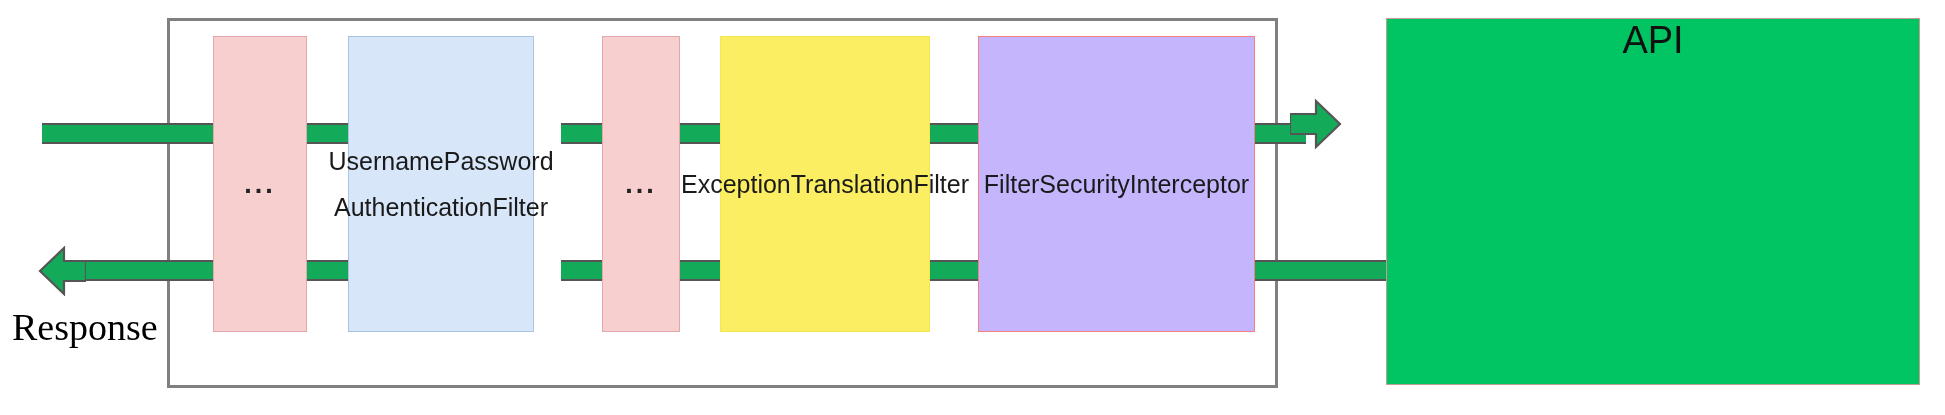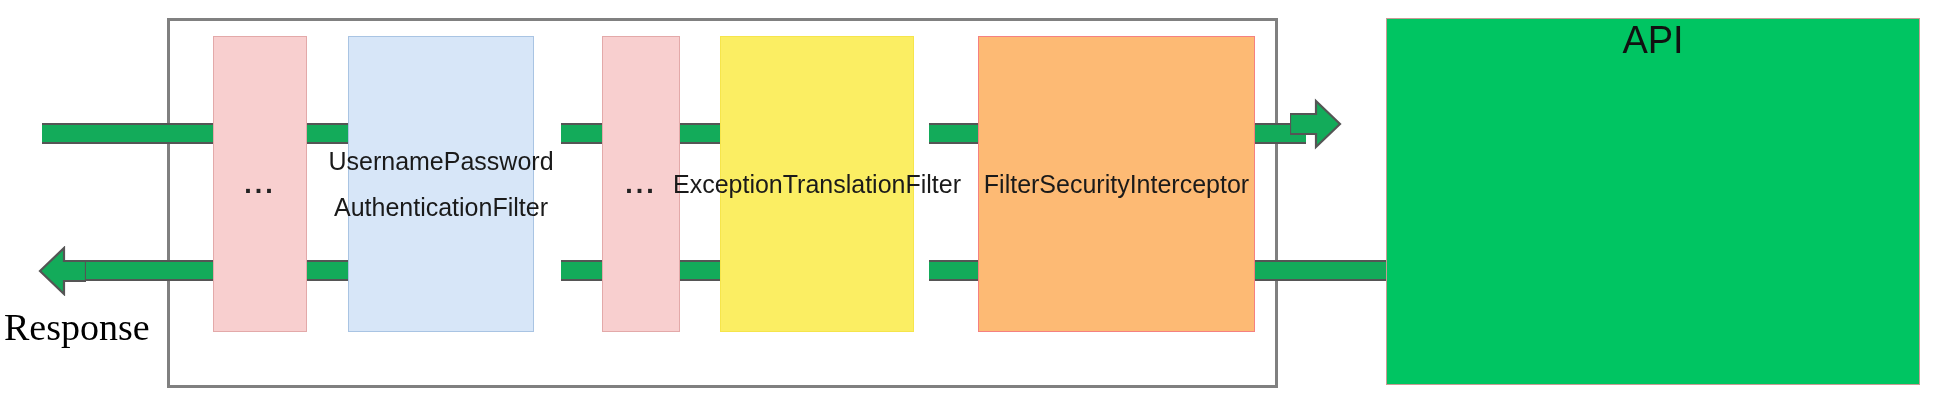--- a/index.html
+++ b/index.html
@@ -99,30 +99,30 @@
   }
   .box-blue .label { font-size: 25px; }
 
   .box-yellow {
     background: #fbee63;
     border: 1.5px solid #f6e54b;
   }
   .box-yellow .label { font-size: 25px; }
 
   .box-salmon {
-    background: #fdba74;
+    background: #c4b5fd;
     border: 1.5px solid #f58080;
   }
   .box-salmon .label { font-size: 25px; }
 
   
   #box-dots-1  { left: 213px; width: 94px; }
   #box-upaf    { left: 348px; width: 186px; }
   #box-dots-2  { left: 602px; width: 78px; }
-  #box-etf     { left: 720px; width: 194px; }
+  #box-etf     { left: 720px; width: 210px; }
   #box-fsi     { left: 978px; width: 277px; }
 
   
   .api-box {
     position: absolute;
     left: 1386px;
     top: 18px;
     width: 534px;
     height: 367px;
     background: #00c562;
@@ -142,21 +142,21 @@
   
   .caption {
     position: absolute;
     font-family: "Liberation Serif", serif;
     font-size: 38px;
     color: #000000;
     z-index: 6;
     white-space: nowrap;
   }
   #caption-request  { left: 27px;  top: 55px; }
-  #caption-response { left: 4px;   top: 305px; }
+  #caption-response { left: 12px;   top: 305px; }
 </style>
 </head>
 <body>
 
 <div id="canvas">
 
   <div class="flow-bar req" style="left:42px;  width:172px;"></div>
   <div class="flow-bar req" style="left:306px; width:44px;"></div>
   <div class="flow-bar req" style="left:561px; width:42px;"></div>
   <div class="flow-bar req" style="left:679px; width:43px;"></div>

